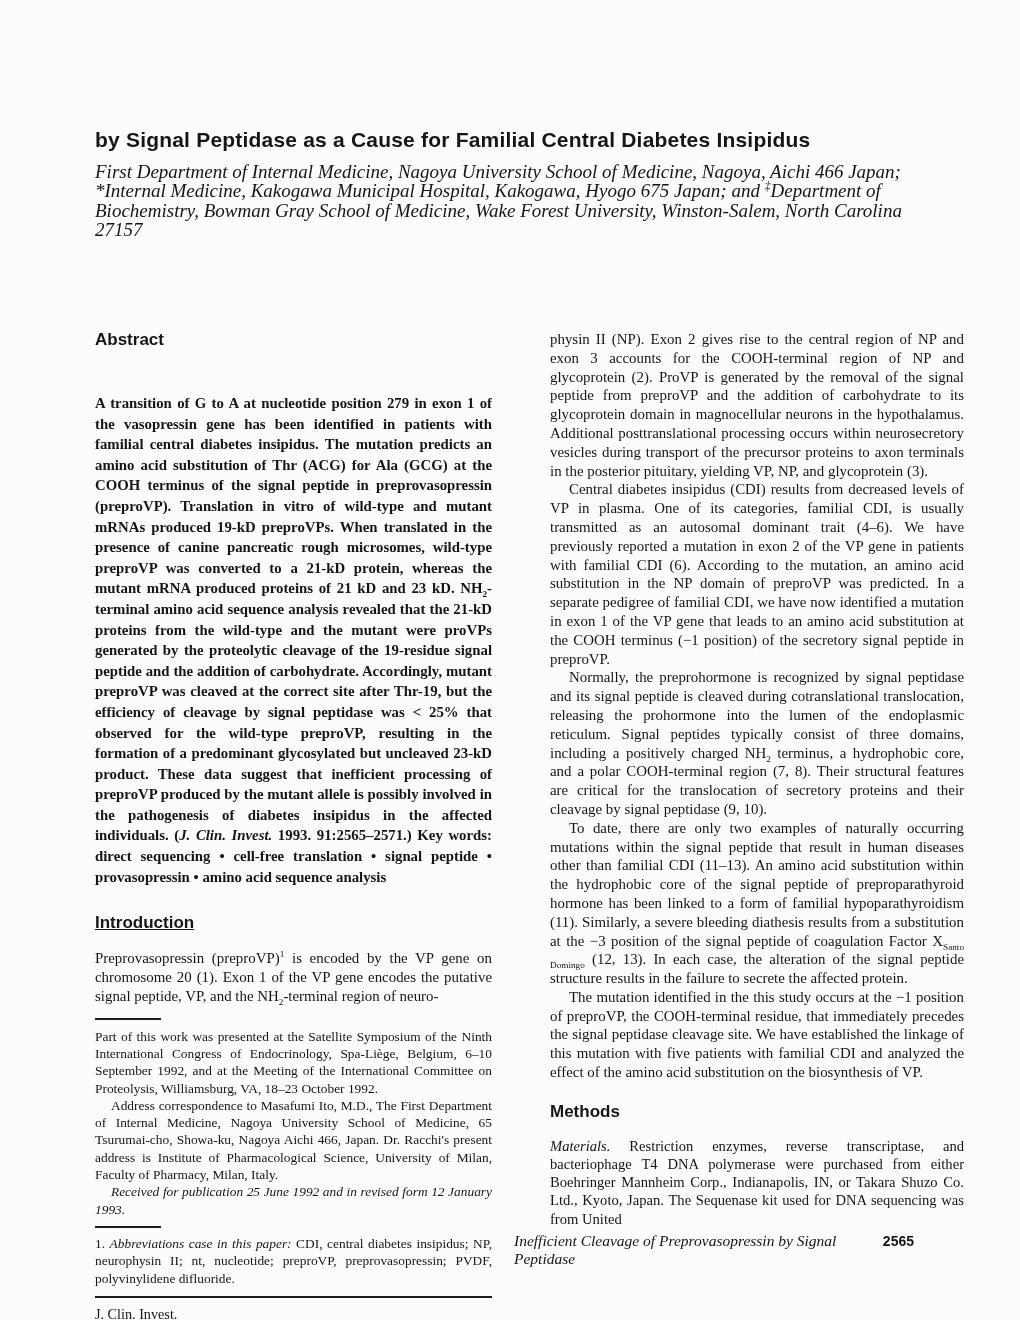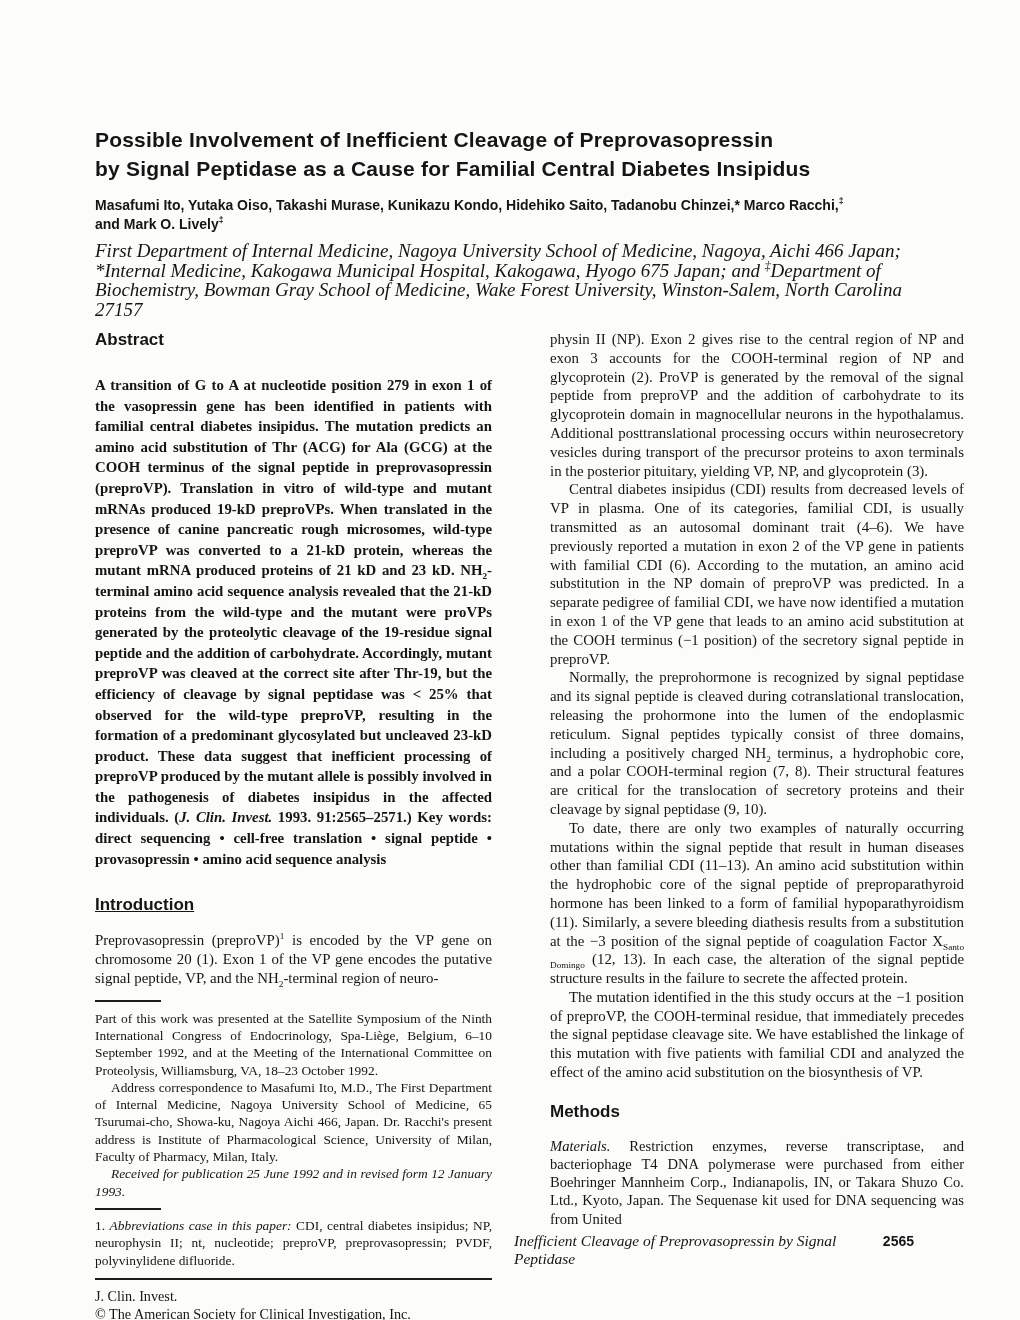--- a/index.html
+++ b/index.html
@@ -39,21 +39,21 @@
   .col { position: absolute; top: 330px; }
   .col-left  { left: 95px;  width: 397px; }
   .col-right { left: 514px; width: 414px; margin-left: 36px; }
   h2 {
     font-family: "Liberation Sans", sans-serif;
     font-weight: 700;
     font-size: 17px;
     line-height: 20px;
     margin: 0;
   }
-  .abstract-h { margin-bottom: 25px; }
+  .abstract-h { margin-bottom: 43px; }
   .intro-h    { margin-top: 26px; margin-bottom: 16px; text-decoration: underline; }
   .methods-h  { margin-top: 20px; margin-bottom: 15px; }
   .abstract {
     margin: 0;
     font-weight: 700;
     font-size: 14.8px;
     line-height: 20.6px;
     text-align: justify;
   }
   .body-text {
@@ -107,26 +107,21 @@
   .sup { vertical-align: super; font-size: 0.62em; line-height: 0; }
   .sub { vertical-align: sub;   font-size: 0.62em; line-height: 0; }
 </style>
 </head>
 <body>
 
 <div class="page">
 
   <header class="paper-header">
     <div class="title">
-      <div>Possible Involvement of Inefficient Cleavage of Preprovasopressin</div>
       <div>by Signal Peptidase as a Cause for Familial Central Diabetes Insipidus</div>
-    </div>
-    <div class="authors">
-      <div><span>Masafumi Ito, Yutaka Oiso, Takashi Murase, Kunikazu Kondo, Hidehiko Saito, Tadanobu Chinzei,* Marco Racchi,</span><span class="sup">‡</span></div>
-      <div><span>and Mark O. Lively</span><span class="sup">‡</span></div>
     </div>
     <div class="affiliation"><span>First Department of Internal Medicine, Nagoya University School of Medicine, Nagoya, Aichi 466 Japan; *Internal Medicine, Kakogawa Municipal Hospital, Kakogawa, Hyogo 675 Japan; and </span><span class="sup">‡</span><span>Department of Biochemistry, Bowman Gray School of Medicine, Wake Forest University, Winston-Salem, North Carolina 27157</span></div>
   </header>
 
   <section class="col col-left">
     <h2 class="abstract-h">Abstract</h2>
     <p class="abstract"><span>A transition of G to A at nucleotide position 279 in exon 1 of the vasopressin gene has been identified in patients with familial central diabetes insipidus. The mutation predicts an amino acid substitution of Thr (ACG) for Ala (GCG) at the COOH terminus of the signal peptide in preprovasopressin (preproVP). Translation in vitro of wild-type and mutant mRNAs produced 19-kD preproVPs. When translated in the presence of canine pancreatic rough microsomes, wild-type preproVP was converted to a 21-kD protein, whereas the mutant mRNA produced proteins of 21 kD and 23 kD. NH</span><span class="sub">2</span><span>-terminal amino acid sequence analysis revealed that the 21-kD proteins from the wild-type and the mutant were proVPs generated by the proteolytic cleavage of the 19-residue signal peptide and the addition of carbohydrate. Accordingly, mutant preproVP was cleaved at the correct site after Thr-19, but the efficiency of cleavage by signal peptidase was &lt; 25% that observed for the wild-type preproVP, resulting in the formation of a predominant glycosylated but uncleaved 23-kD product. These data suggest that inefficient processing of preproVP produced by the mutant allele is possibly involved in the pathogenesis of diabetes insipidus in the affected individuals. (</span><span class="i">J. Clin. Invest.</span><span> 1993. 91:2565–2571.) Key words: direct sequencing • cell-free translation • signal peptide • provasopressin • amino acid sequence analysis</span></p>
 
     <h2 class="intro-h">Introduction</h2>
     <p class="body-text"><span>Preprovasopressin (preproVP)</span><span class="sup">1</span><span> is encoded by the VP gene on chromosome 20 (1). Exon 1 of the VP gene encodes the putative signal peptide, VP, and the NH</span><span class="sub">2</span><span>-terminal region of neuro-</span></p>

